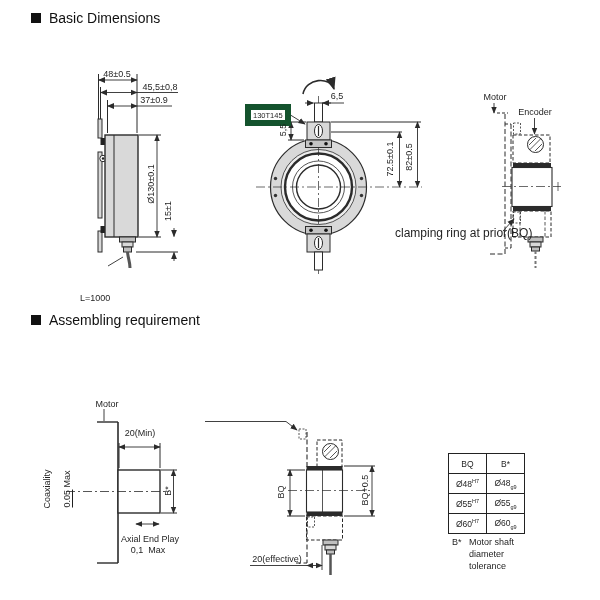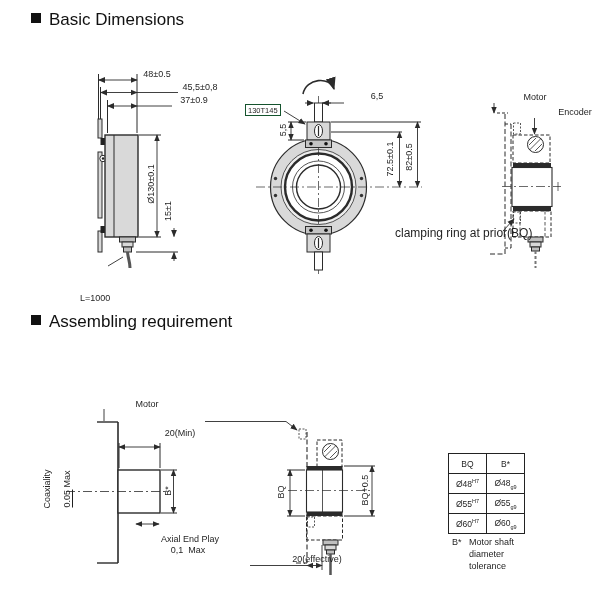--- a/index.html
+++ b/index.html
@@ -1,25 +1,25 @@
 <!DOCTYPE html>
 <html><head>
 <meta charset="utf-8">
 <style>
   html,body{margin:0;padding:0;background:#fff;}
   #stage{position:relative;width:600px;height:600px;background:#ffffff;overflow:hidden;
          font-family:"Liberation Sans","DejaVu Sans",sans-serif;color:#1f1f1f;}
   svg{position:absolute;left:0;top:0;}
   .lbl{position:absolute;font-size:9px;line-height:10px;white-space:pre;color:#1f1f1f;}
-  .ctr{transform:translate(-50%,-50%);margin-left:40px;}
+  .ctr{transform:translate(-50%,-50%);}
   .rot{transform:translate(-50%,-50%) rotate(-90deg);}
-  .hdr{position:absolute;font-size:17px;color:#111;}
+  .hdr{position:absolute;font-size:14px;color:#111;}
   .sq{position:absolute;width:10px;height:10px;background:#111;}
   .small{font-size:12px;line-height:9.5px;}
-  .boxlbl{position:absolute;border:1px solid #14532d;background:#fff;font-size:7.5px;
+  .boxlbl{position:absolute;border:6px solid #14532d;background:#fff;font-size:7.5px;
           padding:0.5px 2px;line-height:9px;text-align:center;}
   .underln{border-bottom:1px solid #1f1f1f;}
   table.tol{position:absolute;border-collapse:collapse;background:#fff;}
   table.tol td,table.tol th{border:1.2px solid #222;font-size:8.5px;font-weight:normal;
           text-align:center;width:37px;height:19px;padding:0;}
   table.tol sup{font-size:5.5px;vertical-align:4px;}
   table.tol sub{font-size:5.5px;vertical-align:-3px;}
   .note{position:absolute;font-size:9px;line-height:11px;white-space:pre;}
 </style>
 </head>

